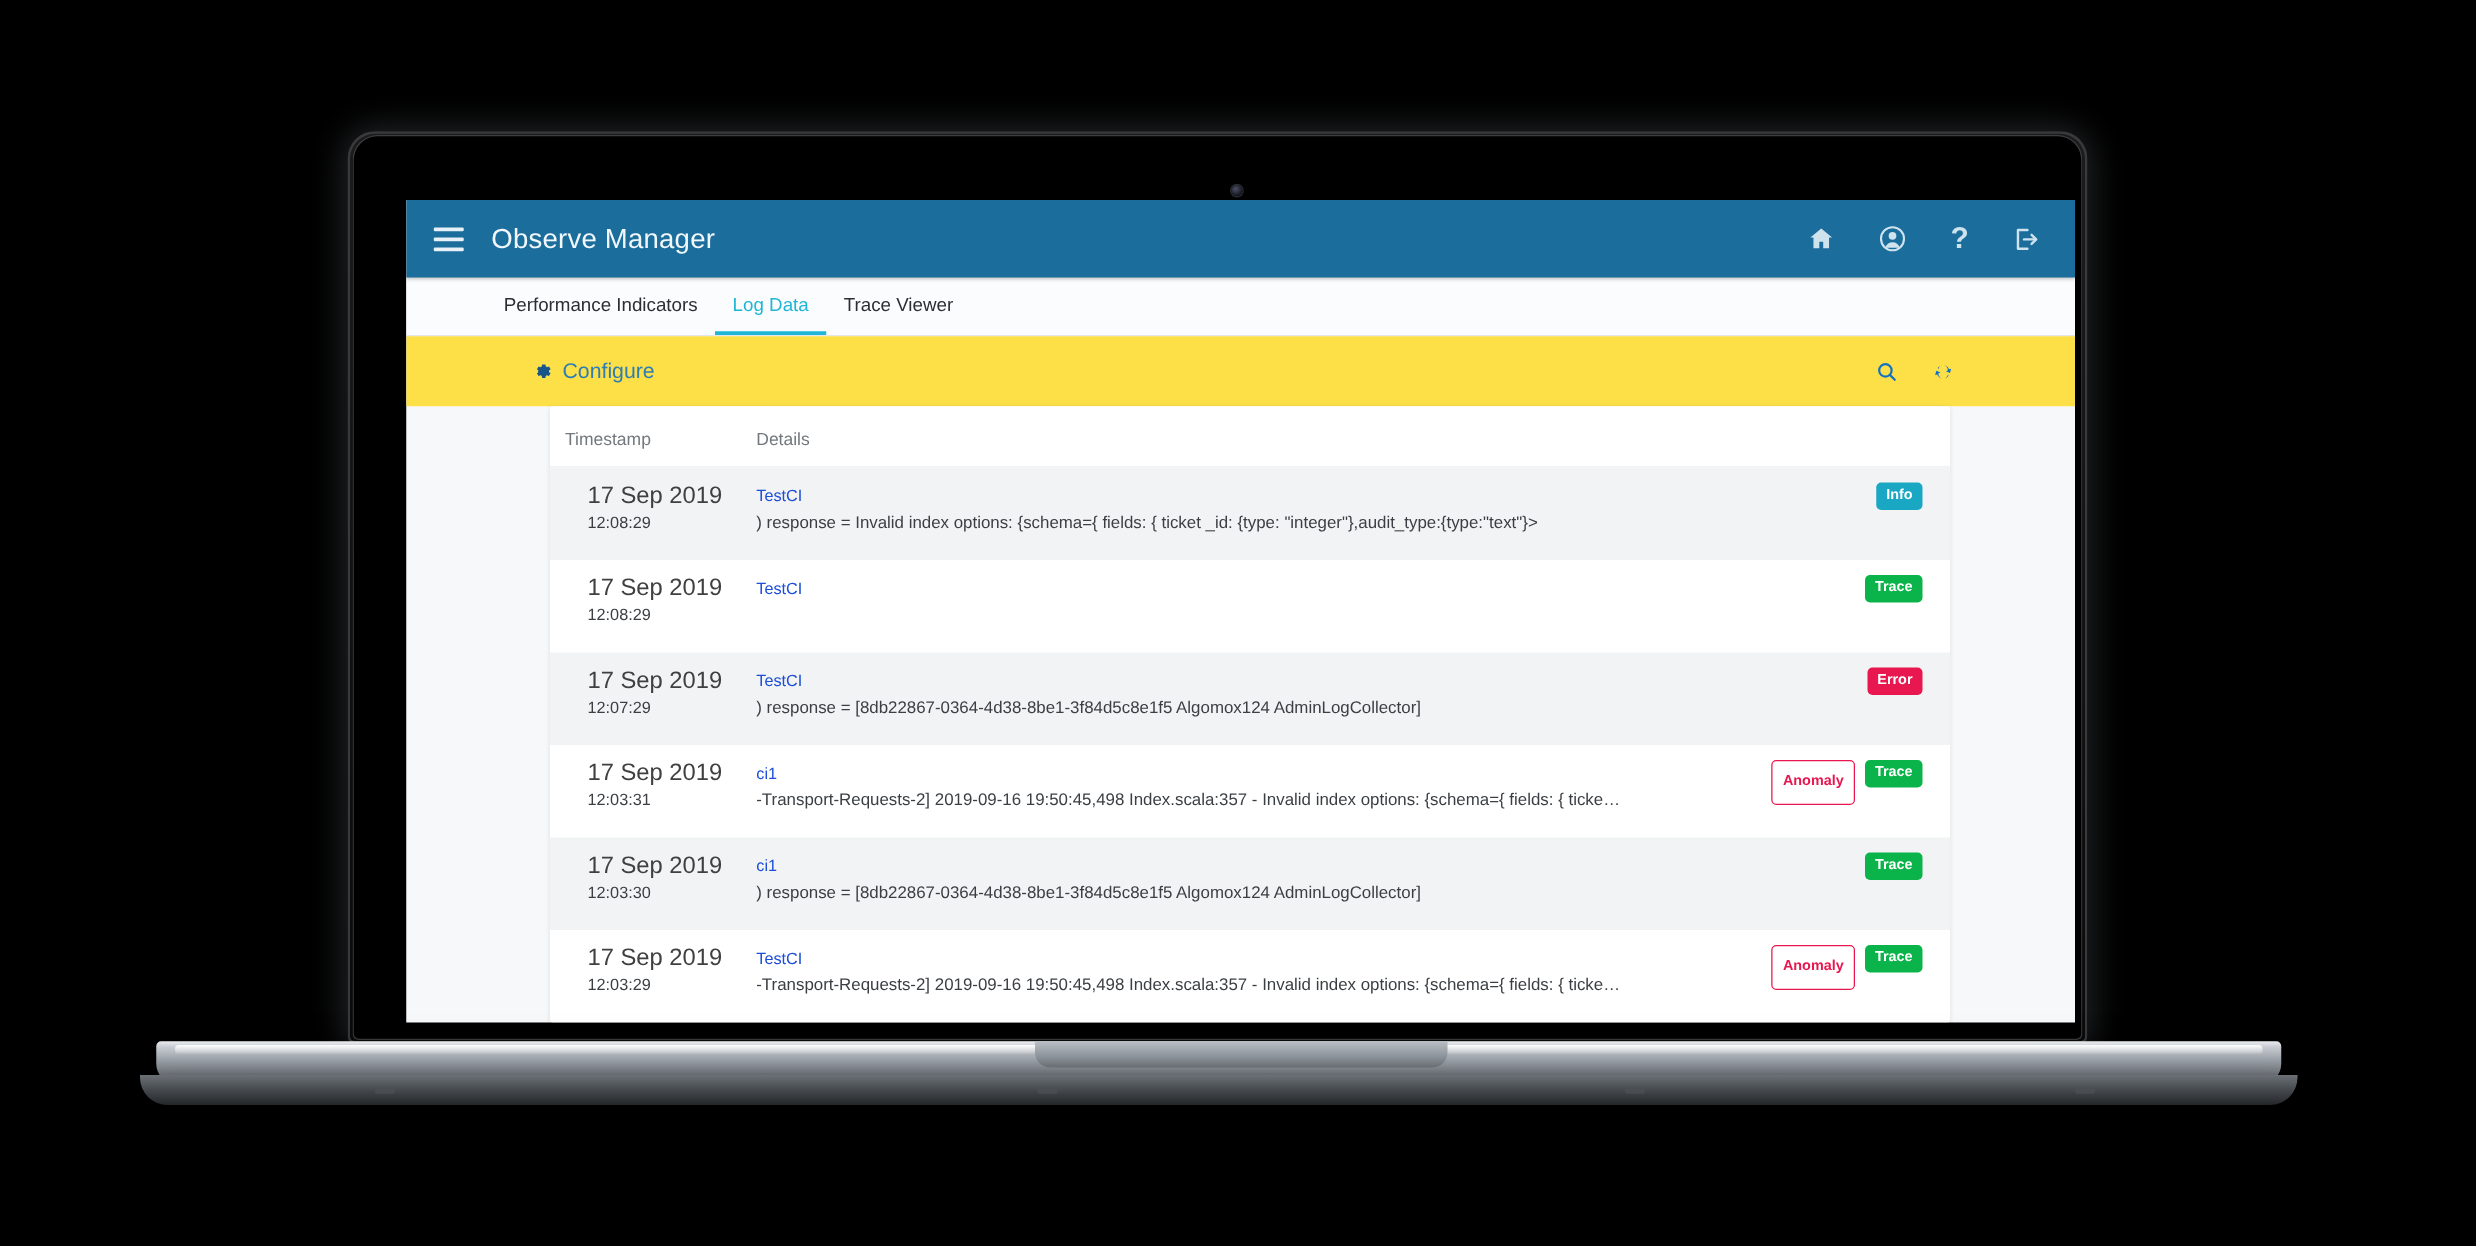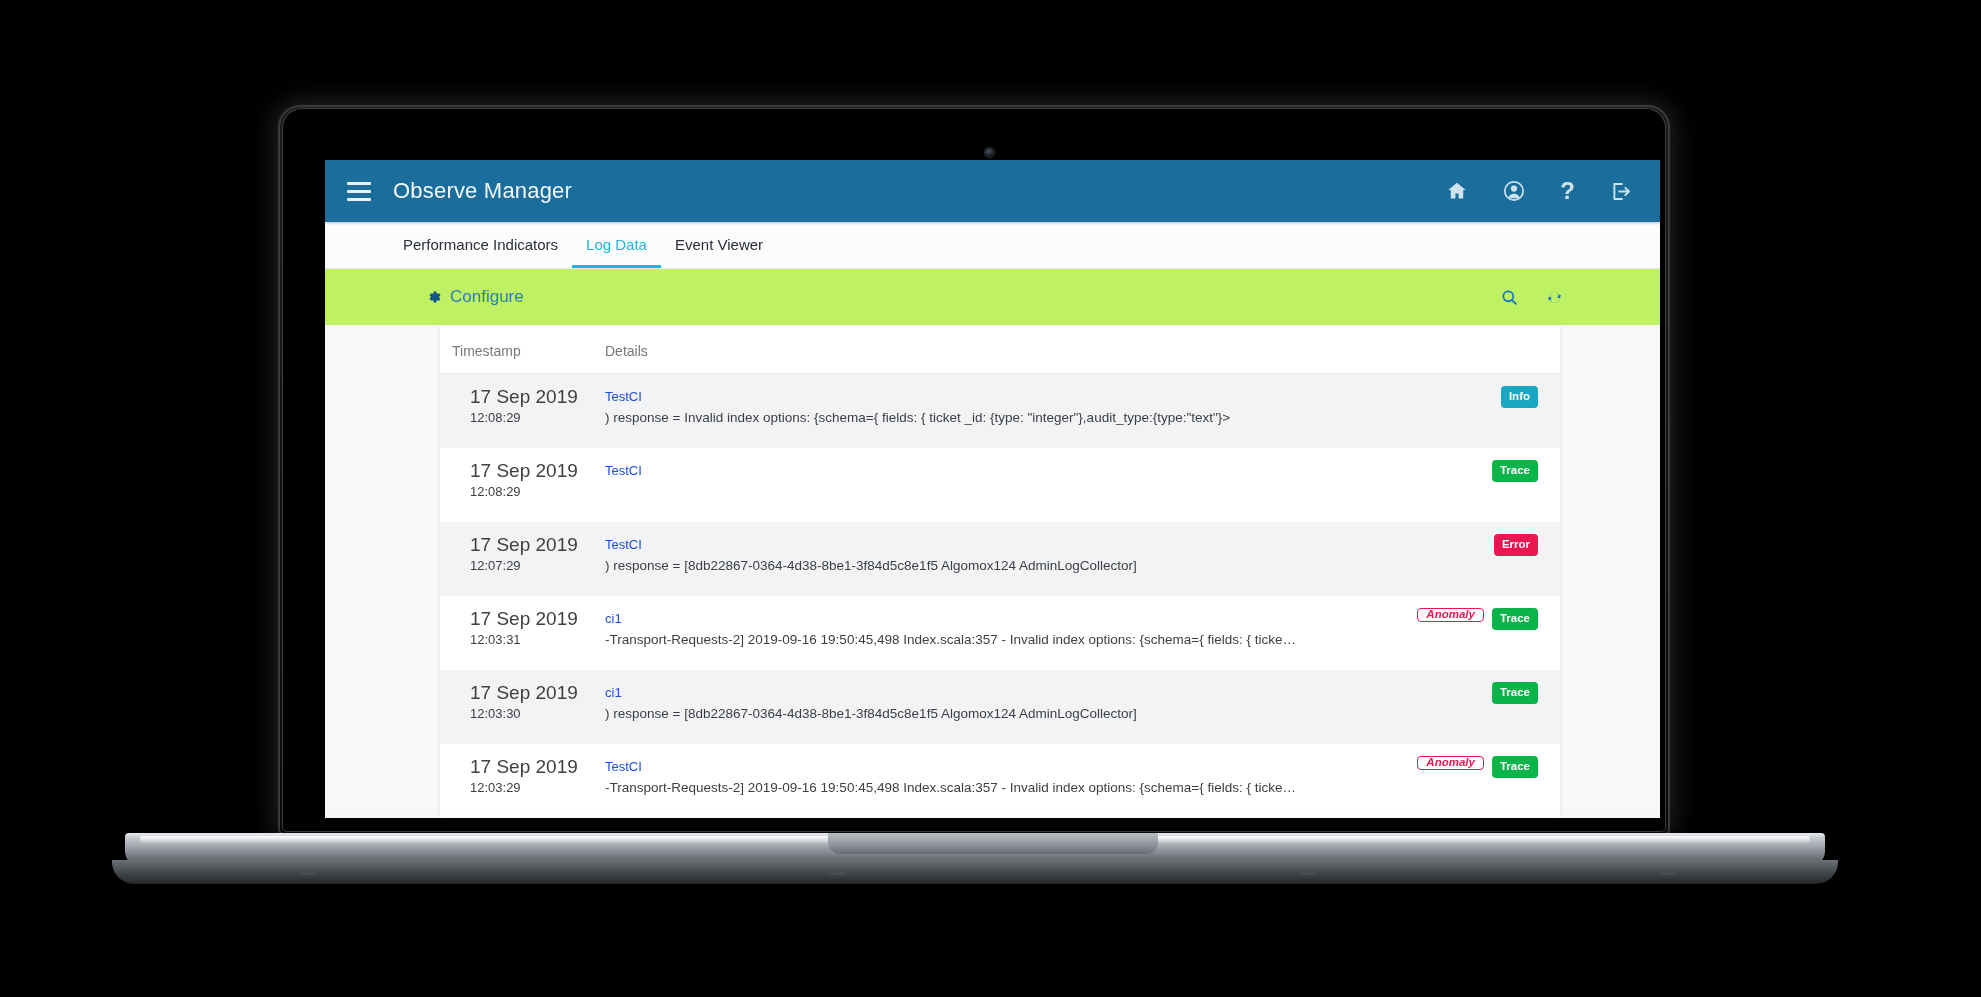--- a/index.html
+++ b/index.html
@@ -72,21 +72,21 @@
   }
   .tab{
     font-size:15px;color:#2b2f33;padding:0 14px 12px 14px;cursor:pointer;
     border-bottom:3px solid transparent;
   }
   .tab.active{color:#1fb6d8;border-bottom-color:#1fb6d8;}
 
   
   .toolbar{
     height:56px;display:flex;align-items:center;padding:0 96px 0 100px;
-    background:#bef264;box-sizing:border-box;
+    background:#fde047;box-sizing:border-box;
   }
   .configure{display:flex;align-items:center;gap:9px;color:#2e7db3;font-size:17px;cursor:pointer;}
   .gear{color:#16568a;display:flex;}
   .toolbar-right{margin-left:auto;display:flex;align-items:center;gap:26px;}
   .toolbar-right .ic{color:#1271c0;cursor:pointer;display:flex;}
 
   
   .card{
     margin:0 100px 0 115px;background:#fff;box-shadow:0 1px 4px rgba(0,0,0,.10);
     border-radius:2px;overflow:hidden;
@@ -107,21 +107,21 @@
     font-size:13.5px;color:#3b3f43;line-height:21px;
     white-space:nowrap;overflow:hidden;text-overflow:ellipsis;
   }
   .badges{position:absolute;right:22px;top:12px;display:flex;align-items:flex-start;gap:8px;}
   .badge{
     font-size:11.5px;line-height:1;padding:5px 8px;border-radius:4px;color:#fff;font-weight:bold;
   }
   .badge.info{background:#1aa7c4;}
   .badge.trace{background:#0ab44a;}
   .badge.error{background:#e8174f;}
-  .badge.anomaly{background:#fff;color:#e8174f;border:1px solid #e8174f;padding:0 8px;font-style:italic;}
+  .badge.anomaly{background:#fff;color:#e8174f;border:1px solid #e8174f;padding:11px 8px;}
 </style>
 </head>
 <body>
 
 <div class="stage">
 
   <div class="laptop-lid"></div>
   <div class="lid-inner"></div>
   <div class="webcam"></div>
 
@@ -155,21 +155,21 @@
             <path d="M17 8.2l3.8 3.8-3.8 3.8"></path>
             <path d="M20.4 12H10.6"></path>
           </svg>
         </span>
       </div>
     </div>
 
     <div class="tabbar">
       <div class="tab">Performance Indicators</div>
       <div class="tab active">Log Data</div>
-      <div class="tab">Event Viewer</div>
+      <div class="tab">Trace Viewer</div>
     </div>
 
     <div class="toolbar">
       <div class="configure">
         <span class="gear">
           <svg width="16" height="16" viewBox="0 0 24 24" fill="currentColor">
             <path d="M12 8.2a3.8 3.8 0 100 7.6 3.8 3.8 0 000-7.6zm9.3 4.6l-.02-1.6 2-1.6-2-3.4-2.4.9a7.9 7.9 0 00-1.4-.8L17 3.8h-4l-.4 2.5c-.5.2-1 .5-1.4.8l-2.4-.9-2 3.4 2 1.6-.02 1.6-2 1.6 2 3.4 2.4-.9c.45.33.9.6 1.4.8l.4 2.5h4l.4-2.5c.5-.2.96-.47 1.4-.8l2.4.9 2-3.4-2-1.6z"></path>
           </svg>
         </span>
         <span>Configure</span>

